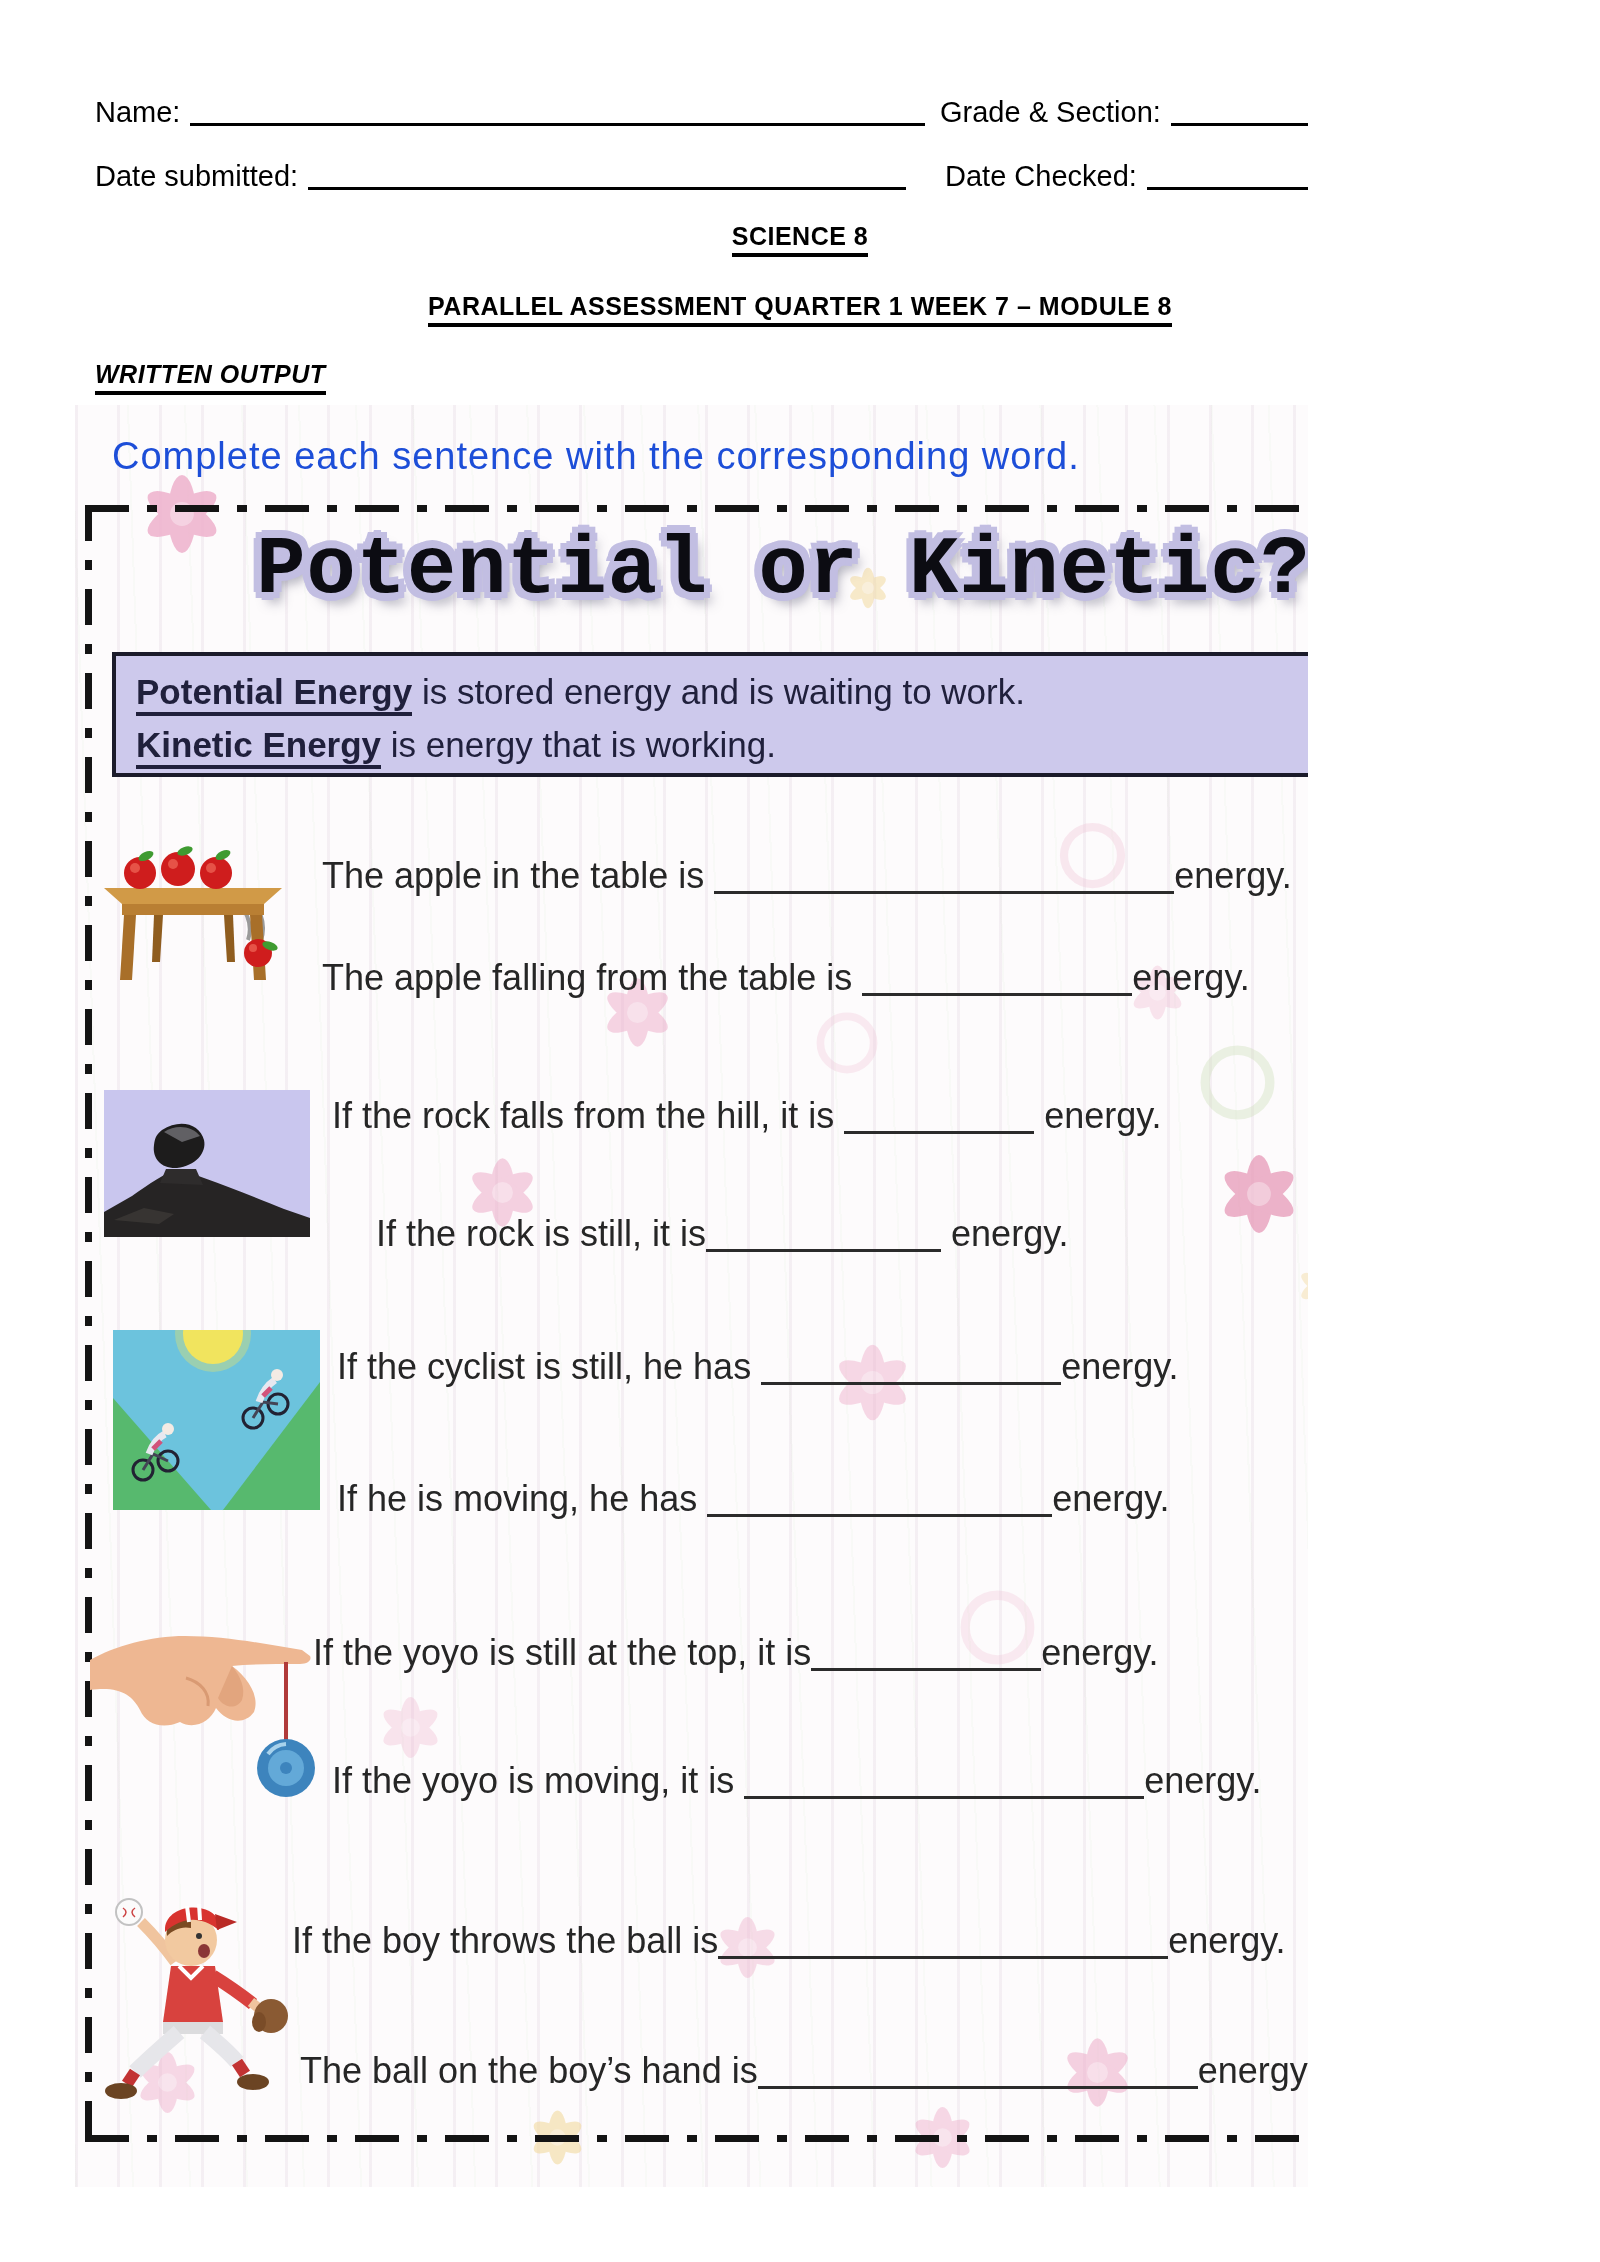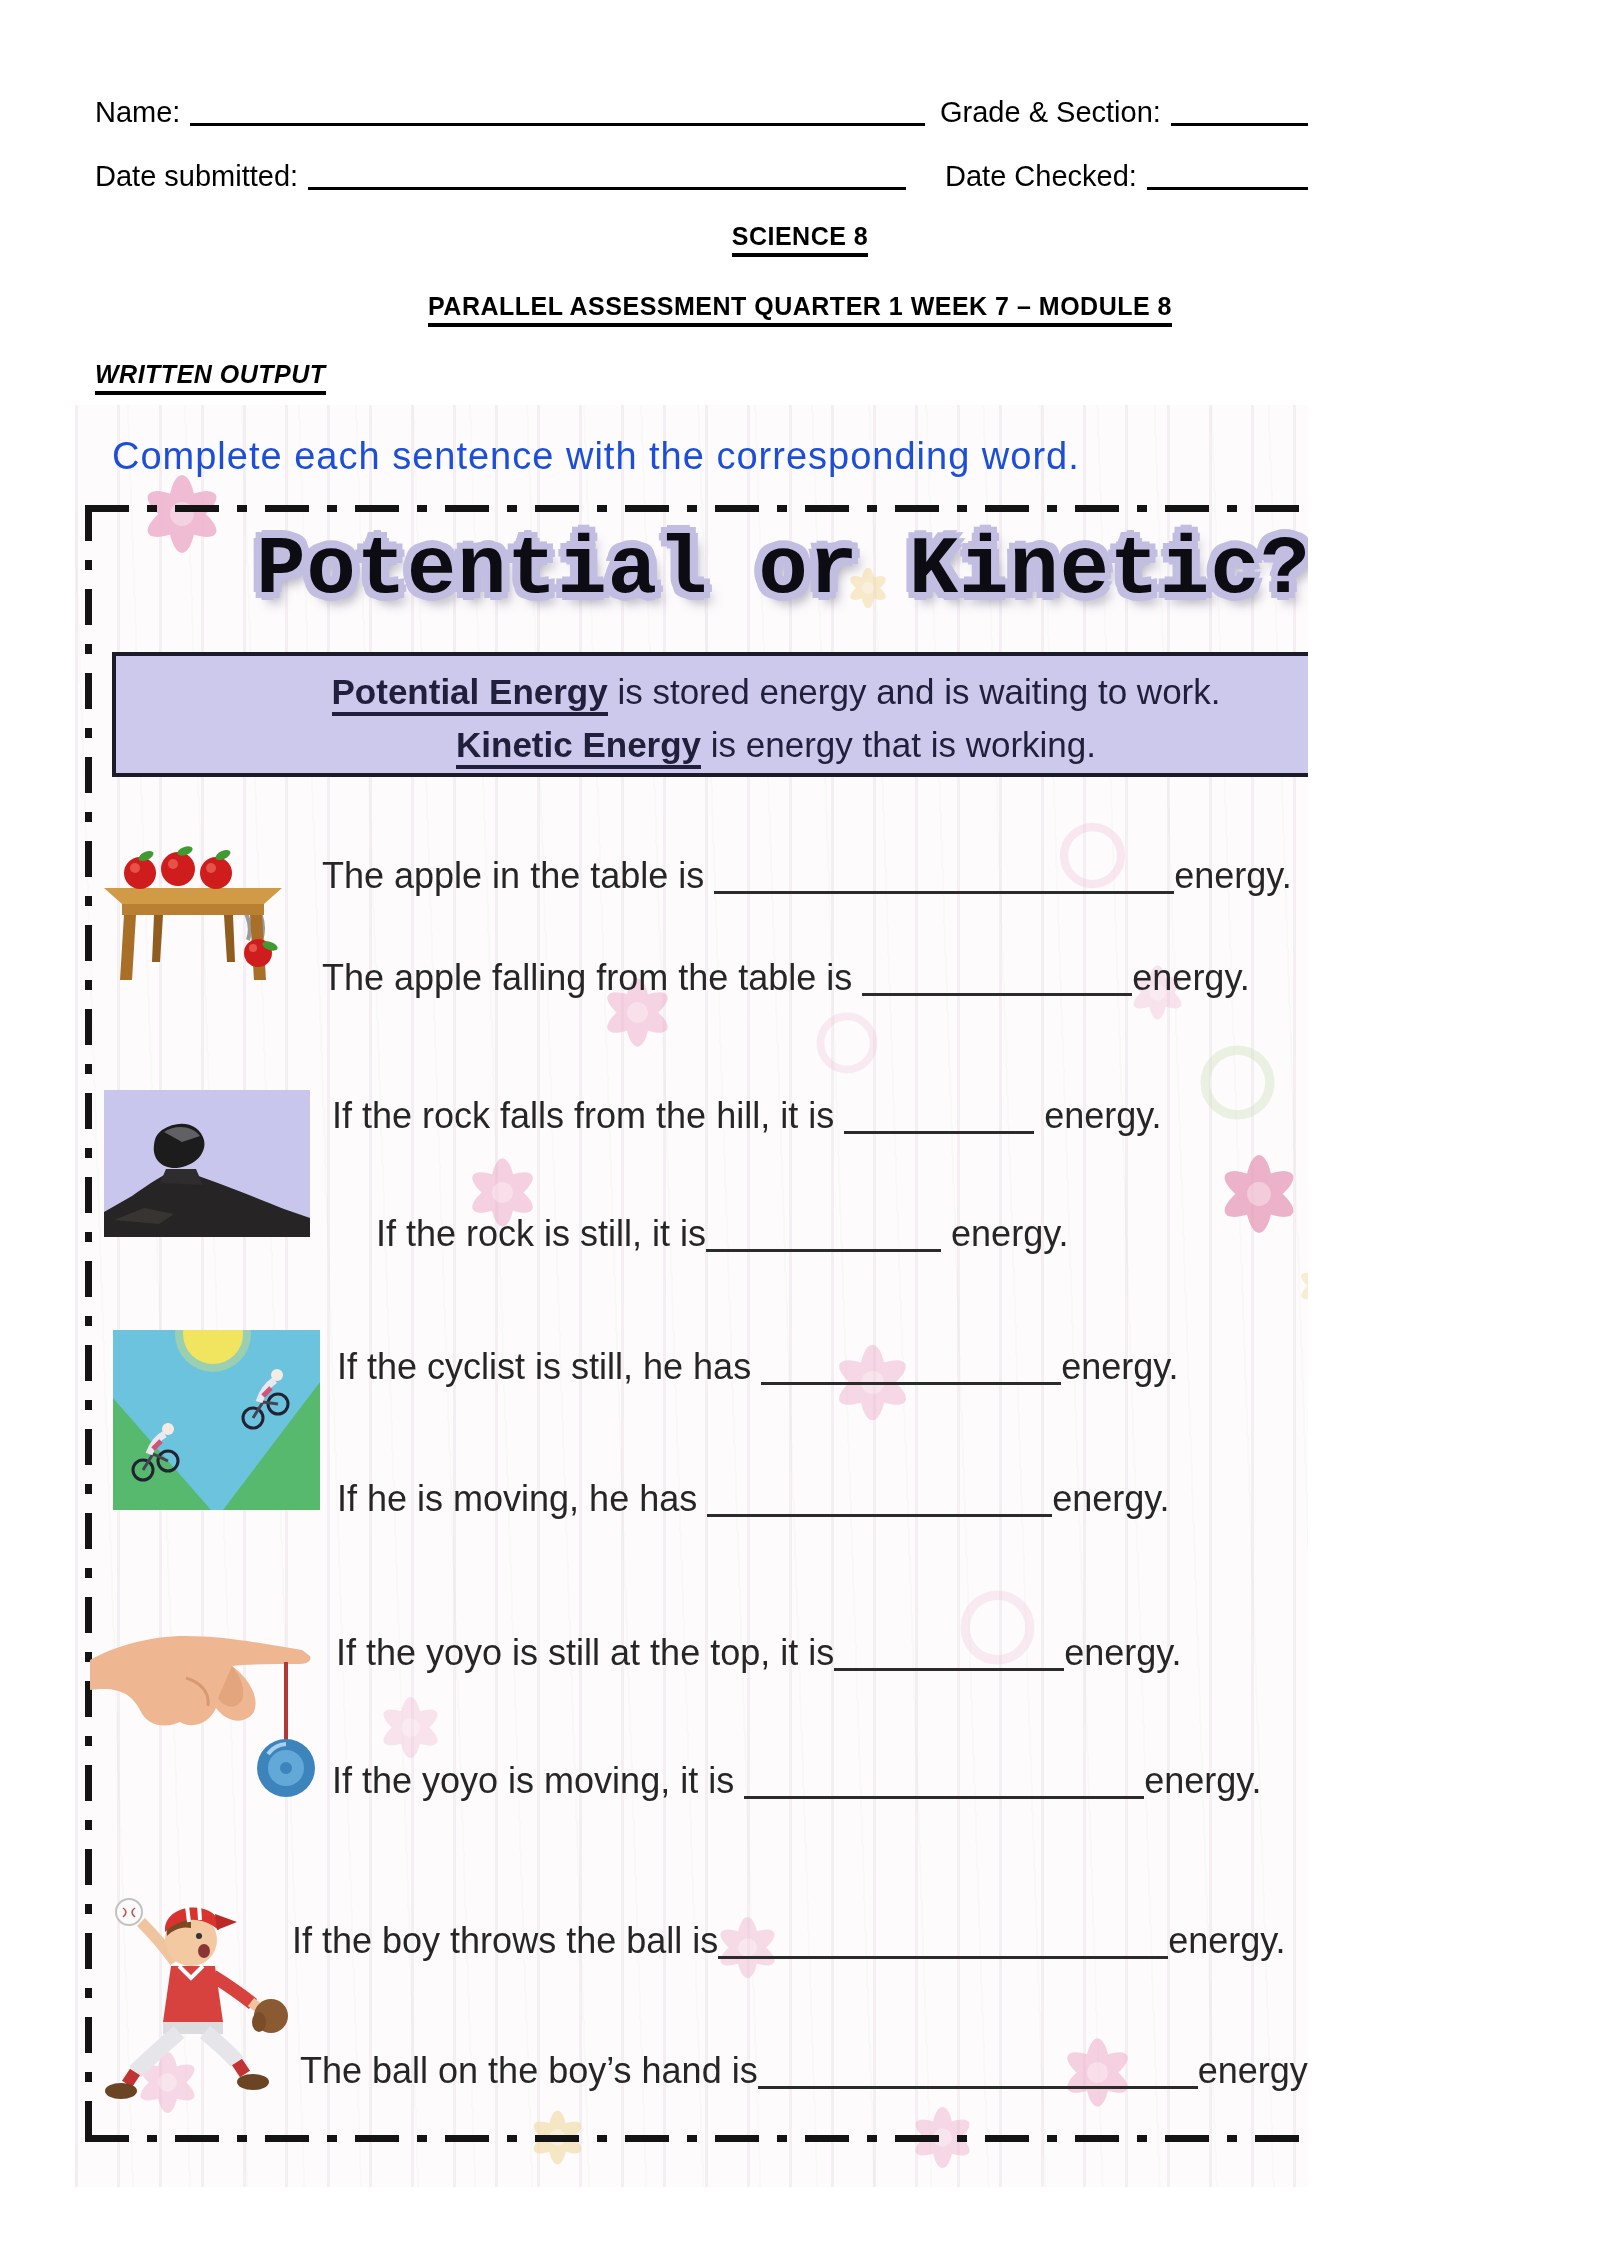--- a/index.html
+++ b/index.html
@@ -57,21 +57,20 @@
       -6px -6px 0 #c2bee2, 6px -6px 0 #c2bee2, -6px 6px 0 #c2bee2, 6px 6px 0 #c2bee2,
       -8px 0 0 #c2bee2, 8px 0 0 #c2bee2, 0 -8px 0 #c2bee2, 0 8px 0 #c2bee2,
       7px 10px 12px rgba(70,70,100,0.5);
   }
 
   .infobox {
     position:absolute; left:112px; top:652px; width:1328px; height:125px;
     box-sizing:border-box; border:4px solid #1b1b2a; background:#cdc9ec;
     padding:10px 20px; font-size:35px; color:#20203c; line-height:1.5;
     white-space:nowrap;
-    text-align:center;
   }
   .term { font-weight:bold; border-bottom:4px solid #20203c; padding-bottom:1px; }
 
   
   .q { position:absolute; font-size:36px; color:#262626; white-space:nowrap; }
   .blank {
     display:inline-block; border-bottom:3px solid #2b2b2b;
     height:34px; vertical-align:-6px;
   }
 
@@ -303,19 +302,19 @@
 
   <div class="q" style="left:322px; top:855px;"><span>The apple in the table is </span><span class="blank" style="width:460px"></span><span>energy.</span></div>
   <div class="q" style="left:322px; top:957px;"><span>The apple falling from the table is </span><span class="blank" style="width:270px"></span><span>energy.</span></div>
 
   <div class="q" style="left:332px; top:1095px;"><span>If the rock falls from the hill, it is </span><span class="blank" style="width:190px"></span><span> energy.</span></div>
   <div class="q" style="left:332px; top:1213px;margin-left:44px;"><span>If the rock is still, it is</span><span class="blank" style="width:235px"></span><span> energy.</span></div>
 
   <div class="q" style="left:337px; top:1346px;"><span>If the cyclist is still, he has </span><span class="blank" style="width:300px"></span><span>energy.</span></div>
   <div class="q" style="left:337px; top:1478px;"><span>If he is moving, he has </span><span class="blank" style="width:345px"></span><span>energy.</span></div>
 
-  <div class="q" style="left:336px; top:1632px;"><span>If the yoyo is still at the top, it is</span><span class="blank" style="width:230px"></span><span>energy.</span></div>
+  <div class="q" style="left:313px; top:1632px;"><span>If the yoyo is still at the top, it is</span><span class="blank" style="width:230px"></span><span>energy.</span></div>
   <div class="q" style="left:332px; top:1760px;"><span>If the yoyo is moving, it is </span><span class="blank" style="width:400px"></span><span>energy.</span></div>
 
   <div class="q" style="left:292px; top:1920px;"><span>If the boy throws the ball is</span><span class="blank" style="width:450px"></span><span>energy.</span></div>
   <div class="q" style="left:300px; top:2050px;"><span>The ball on the boy’s hand is</span><span class="blank" style="width:440px"></span><span>energy</span></div>
 
 </div>
 
 </body></html>

